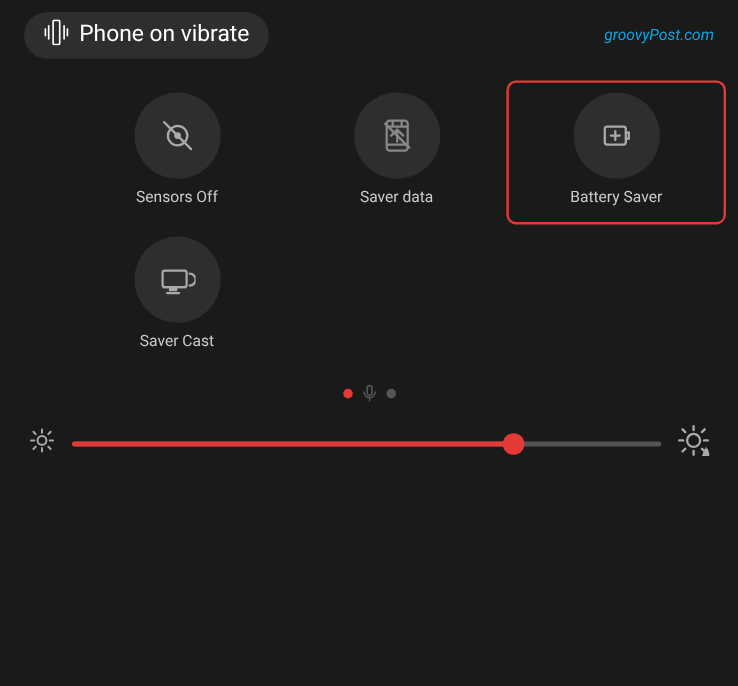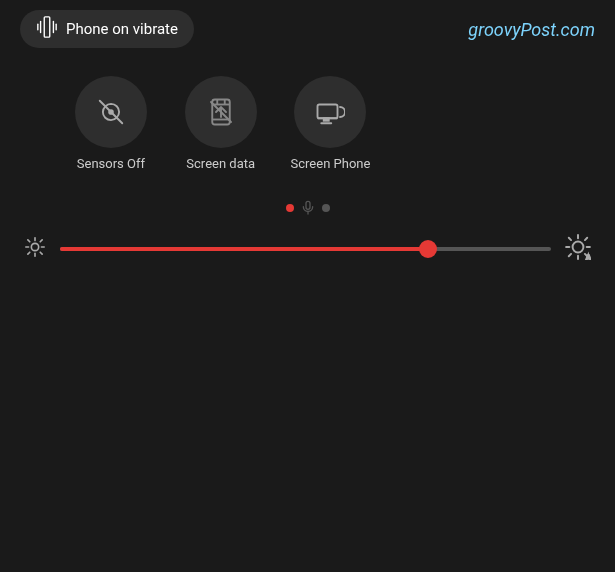--- a/index.html
+++ b/index.html
@@ -16,38 +16,38 @@
 
     .top-bar {
       display: flex;
       justify-content: space-between;
       align-items: center;
       padding: 10px 20px 8px 20px;
     }
 
     .vibrate-pill {
       display: flex;
-      align-items: center;
+      align-items: flex-start;
       gap: 8px;
       background: #2e2e2e;
       border-radius: 20px;
       padding: 6px 16px;
-      font-size: 15px;
+      font-size: 19px;
       color: #ffffff;
     }
 
     .watermark {
-      color: #7dd3fc;
-      font-size: 18px;
+      color: #0ea5e9;
+      font-size: 13px;
       font-style: italic;
     }
 
     .grid {
       display: grid;
-      grid-template-columns: repeat(5, 1fr);
+      grid-template-columns: repeat(3, 1fr);
       gap: 0px;
       padding: 10px 10px 0 10px;
       margin-left: 46px;
     }
 
     .tile {
       display: flex;
       flex-direction: column;
       align-items: center;
       justify-content: flex-start;
@@ -224,38 +224,49 @@
         <rect x="5" y="2" width="14" height="20" rx="2" ry="2"></rect>
         <line x1="5" y1="6" x2="19" y2="6"></line>
         <line x1="5" y1="18" x2="19" y2="18"></line>
         <line x1="9" y1="2" x2="9" y2="6"></line>
         <line x1="15" y1="2" x2="15" y2="6"></line>
         <path d="M12 8v8M8 12l4-4 4 4" stroke="#888" stroke-linecap="round"></path>
 
         <line x1="4" y1="4" x2="20" y2="20" stroke="#888" stroke-linecap="round"></line>
       </svg>
     </div>
-    <span class="tile-label">Screen data</span>
-  </div>
-
-
-
+    <span class="tile-label">Saver data</span>
+  </div>
+
+
+
+  <div class="tile battery-saver-tile">
+    <div class="tile-icon">
+      <svg class="svg-icon" viewBox="0 0 24 24" fill="none" stroke="#aaa" stroke-width="1.5">
+        <rect x="4" y="6" width="14" height="12" rx="1.5"></rect>
+        <path d="M18 10h2v4h-2"></path>
+        <line x1="11" y1="9" x2="11" y2="15" stroke="#aaa" stroke-linecap="round"></line>
+        <line x1="8" y1="12" x2="14" y2="12" stroke="#aaa" stroke-linecap="round"></line>
+      </svg>
+    </div>
+    <span class="tile-label">Battery Saver</span>
+  </div>
 
 
   <div class="tile">
     <div class="tile-icon">
       <svg class="svg-icon" viewBox="0 0 24 24" fill="none" stroke="#aaa" stroke-width="1.5">
         <rect x="2" y="6" width="16" height="11" rx="1.5"></rect>
         <path d="M20 8a4 4 0 0 1 0 8" stroke-linecap="round"></path>
         <line x1="2" y1="17" x2="18" y2="17"></line>
         <rect x="7" y="17" width="4" height="2" fill="#aaa"></rect>
         <line x1="5" y1="21" x2="13" y2="21" stroke-linecap="round"></line>
       </svg>
     </div>
-    <span class="tile-label">Screen Phone</span>
+    <span class="tile-label">Saver Cast</span>
   </div>
 
 </div>
 
 <div class="bottom-dots">
   <div class="dot active"></div>
   <div class="dot-mic">
     <svg width="16" height="16" viewBox="0 0 24 24" fill="none" stroke="#555" stroke-width="2">
       <rect x="9" y="2" width="6" height="12" rx="3"></rect>
       <path d="M5 10a7 7 0 0 0 14 0" stroke-linecap="round"></path>

